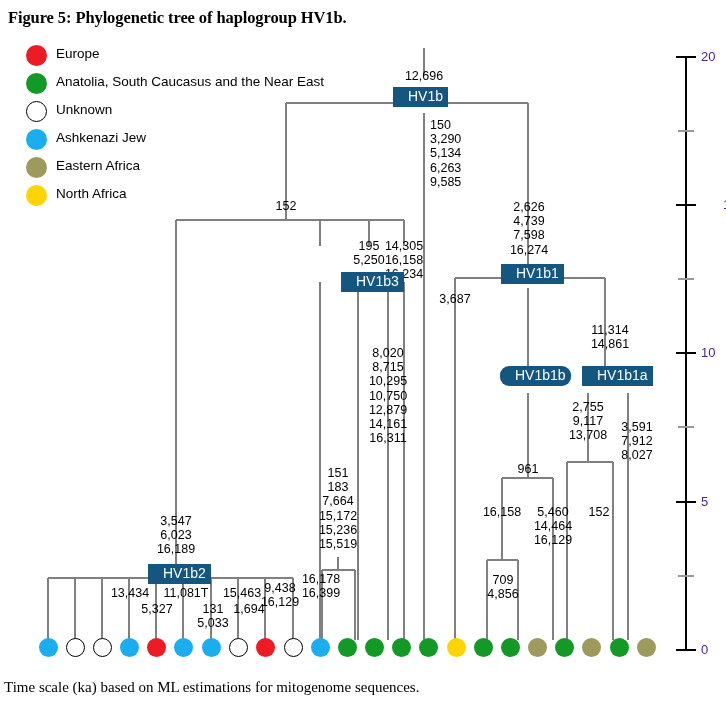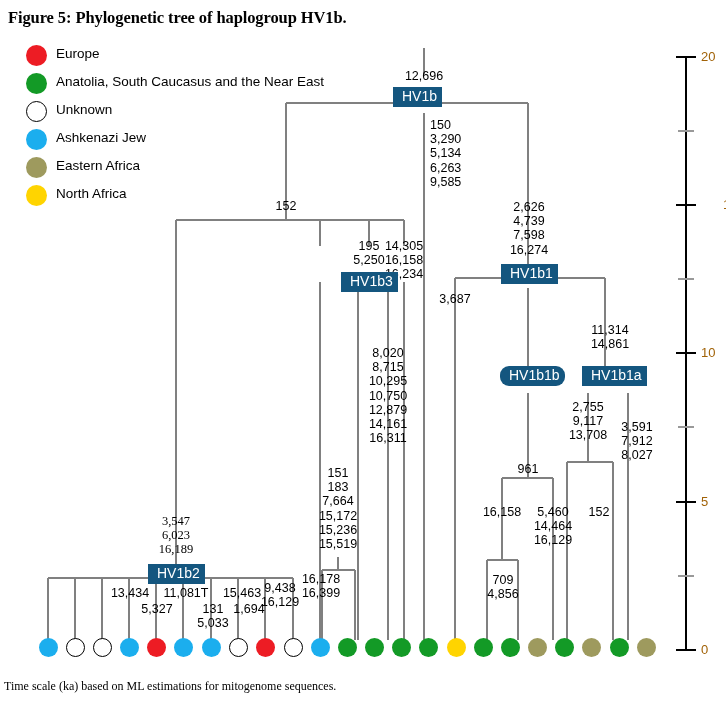--- a/index.html
+++ b/index.html
@@ -17,21 +17,21 @@
   .title{
     position:absolute;left:8px;top:8px;
     font-family:"Liberation Serif", serif;
     font-weight:bold;font-size:16.5px;color:#000000;
     letter-spacing:-0.1px;
     white-space:nowrap;
   }
   .caption{
     position:absolute;left:4px;top:679px;
     font-family:"Liberation Serif", serif;
-    font-size:12px;color:#000;white-space:nowrap;
+    font-size:15px;color:#000;white-space:nowrap;
   }
 
   
   #legend{position:absolute;left:26px;top:42px;}
   .leg-row{position:relative;height:28px;}
   .leg-dot{
     position:absolute;left:0;top:3px;
     width:21px;height:21px;border-radius:50%;
     box-sizing:border-box;
   }
@@ -44,21 +44,21 @@
   
   #tree{position:absolute;left:0;top:0;width:726px;height:710px;}
 
   
   .node-badge{
     position:absolute;
     background:#14567f;
     color:#ffffff;
     font-size:14px;
     font-weight:normal;
-    padding:2px 5px 3px 9px;
+    padding:2px 5px 3px 15px;
     line-height:15px;
     white-space:nowrap;
     font-family:"Liberation Sans", sans-serif;
   }
 
   
   .mlabel{
     position:absolute;
     font-size:12.5px;
     line-height:14.2px;
@@ -72,21 +72,21 @@
   
   .tip{
     position:absolute;
     width:19px;height:19px;border-radius:50%;
     box-sizing:border-box;
   }
 
   
   .axis-lbl{
     position:absolute;
-    font-size:13px;color:#a16207;
+    font-size:13px;color:#4c1d95;
     font-family:"Liberation Sans", sans-serif;
   }
 </style>
 </head>
 <body>
 
 <div id="fig">
 
   <div class="title">Figure 5: Phylogenetic tree of haplogroup HV1b.</div>
 
@@ -212,21 +212,21 @@
 6,263
 9,585</div>
 
   <div class="mlabel ctr" style="left:493px;top:200px;width:72px;">2,626
 4,739
 7,598
 16,274</div>
 
   <div class="mlabel ctr" style="left:258px;top:199px;width:56px;">152</div>
 
-  <div class="mlabel ctr" style="left:136px;top:514px;width:80px;font-family:Liberation Serif, serif;">3,547
+  <div class="mlabel ctr" style="left:136px;top:514px;width:80px;">3,547
 6,023
 16,189</div>
 
   <div class="mlabel ctr" style="left:341px;top:239px;width:56px;">195
 5,250</div>
   <div class="mlabel ctr" style="left:371px;top:239px;width:66px;">14,305
 16,158
 16,234</div>
 
   <div class="mlabel ctr" style="left:348px;top:346px;width:80px;">8,020

